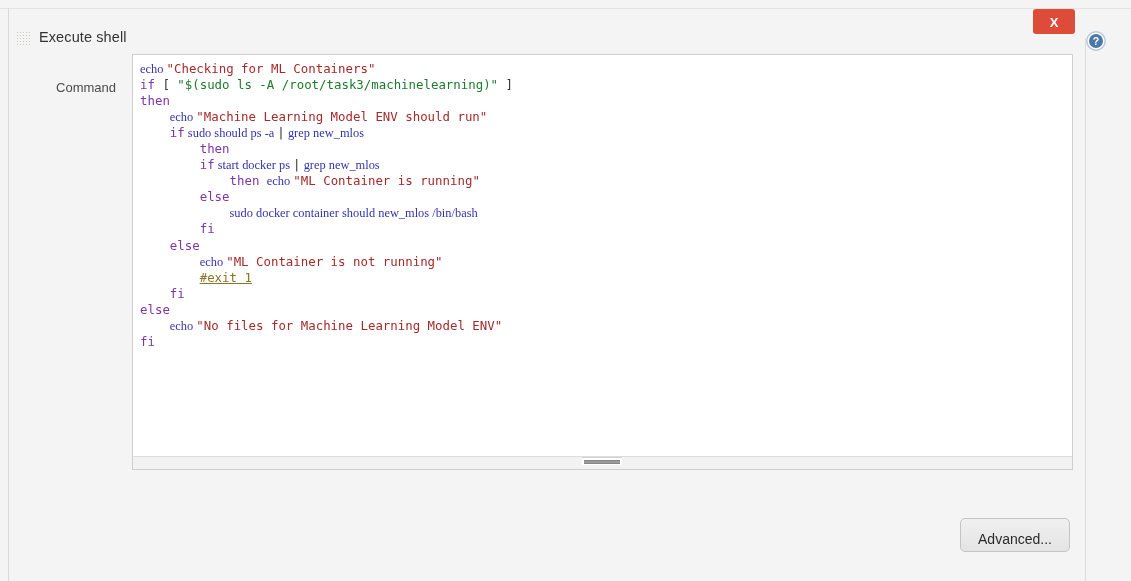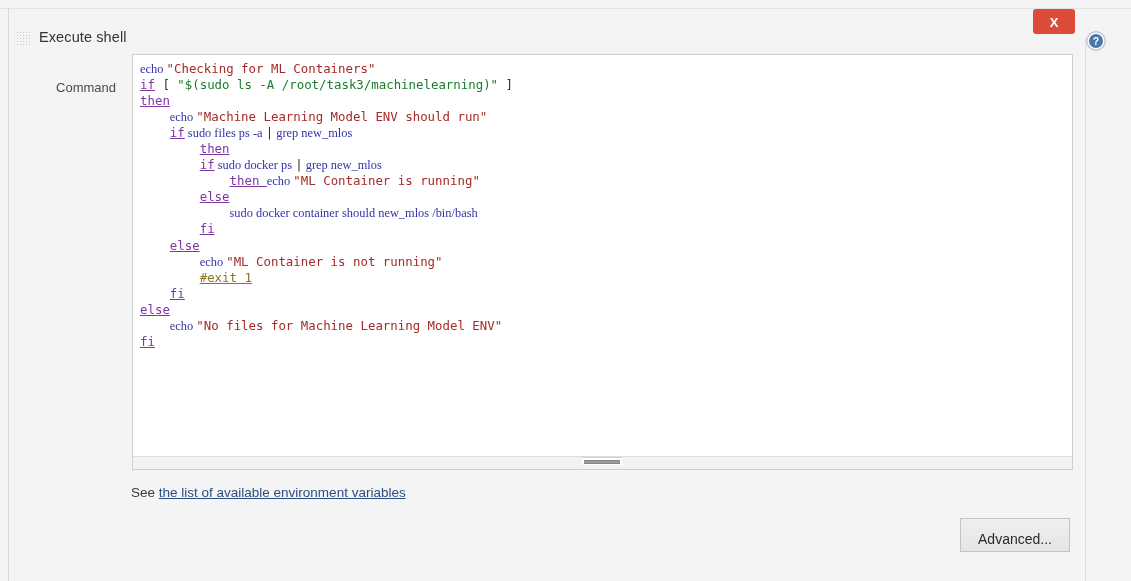--- a/index.html
+++ b/index.html
@@ -143,21 +143,21 @@
     line-height: 16.05px;
     white-space: pre;
     color: #000000;
     overflow: hidden;
     background: #ffffff;
     border: none;
     outline: none;
     resize: none;
     tab-size: 4;
   }
-  #code-area .kw   { color: #7d35a8; text-decoration: underline; }
+  #code-area .kw   { color: #7d35a8; }
   #code-area .cmd  { color: #3333aa; font-family: Liberation Serif, serif; }
   #code-area .str  { color: #a52a2a; }
   #code-area .strg { color: #1c7a2e; }
   #code-area .cmt  { color: #8a7426; text-decoration: underline; }
   #code-area .pun  { color: #333333; }
 
   #resize-grip {
     position: absolute;
     left: 449px;
     bottom: 4px;
@@ -204,21 +204,21 @@
     cursor: pointer;
   }
   #advanced-button {
     position: absolute;
     left: 960px;
     top: 518px;
     width: 110px;
     height: 34px;
     background: linear-gradient(#f0f0f0, #e4e4e4);
     border: 1px solid #c4c4c4;
-    border-radius: 0;
+    border-radius: 5px;
     font-family: "Liberation Sans", sans-serif;
     font-size: 14px;
     color: #2b2b2b;
     cursor: pointer;
     padding: 12px;
   }
 </style>
 </head>
 <body>
 
@@ -243,39 +243,36 @@
     </span>
   </div>
 
   <div id="command-label">Command</div>
 
   <div id="textarea-wrap">
     <div id="code-area"><span><span class="cmd">echo </span><span class="str">"Checking for ML Containers"</span></span>
 <span><span class="kw">if</span><span class="pun"> [ </span><span class="strg">"$(sudo ls -A /root/task3/machinelearning)"</span><span class="pun"> ]</span></span>
 <span><span class="kw">then</span></span>
 <span>    <span class="cmd">echo </span><span class="str">"Machine Learning Model ENV should run"</span></span>
-<span>    <span class="kw">if</span><span class="cmd"> sudo files ps -a </span><span class="pun">|</span><span class="cmd"> grep new_mlos</span></span>
+<span>    <span class="kw">if</span><span class="cmd"> sudo should ps -a </span><span class="pun">|</span><span class="cmd"> grep new_mlos</span></span>
 <span>        <span class="kw">then</span></span>
-<span>        <span class="kw">if</span><span class="cmd"> sudo docker ps </span><span class="pun">|</span><span class="cmd"> grep new_mlos</span></span>
+<span>        <span class="kw">if</span><span class="cmd"> start docker ps </span><span class="pun">|</span><span class="cmd"> grep new_mlos</span></span>
 <span>            <span class="kw">then </span><span class="cmd">echo </span><span class="str">"ML Container is running"</span></span>
 <span>        <span class="kw">else</span></span>
 <span>            <span class="cmd">sudo docker container should new_mlos /bin/bash</span></span>
 <span>        <span class="kw">fi</span></span>
 <span>    <span class="kw">else</span></span>
 <span>        <span class="cmd">echo </span><span class="str">"ML Container is not running"</span></span>
 <span>        <span class="cmt">#exit 1</span></span>
 <span>    <span class="kw">fi</span></span>
 <span><span class="kw">else</span></span>
 <span>    <span class="cmd">echo </span><span class="str">"No files for Machine Learning Model ENV"</span></span>
 <span><span class="kw">fi</span></span></div>
     <div id="grip-track"></div>
     <div id="resize-grip">
       <div class="bar"></div>
     </div>
   </div>
 
-  <div id="see-line">
-    <span>See </span><a id="env-link">the list of available environment variables</a>
-  </div>
 
   <button id="advanced-button">Advanced...</button>
 
 </div>
 
 </body></html>

